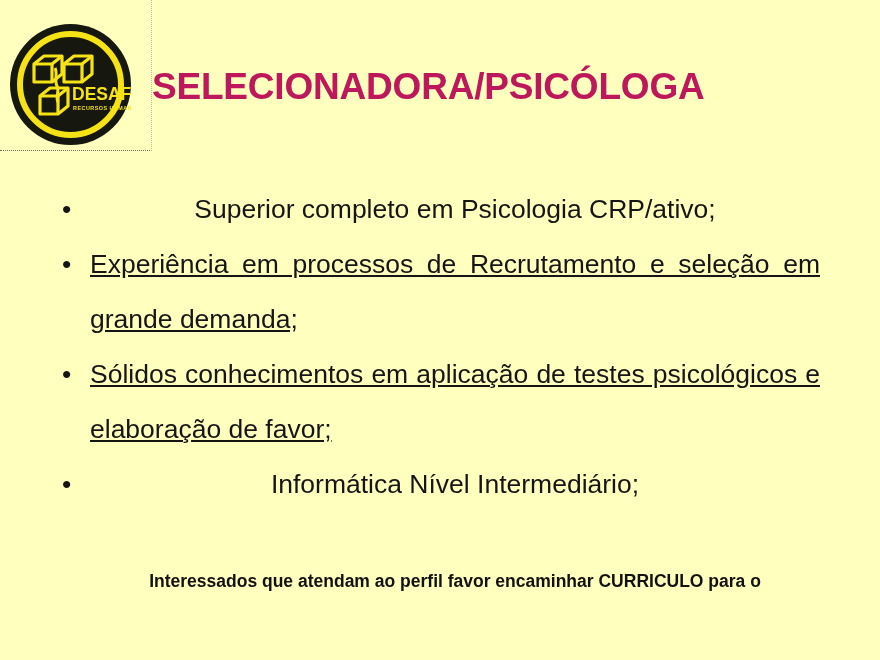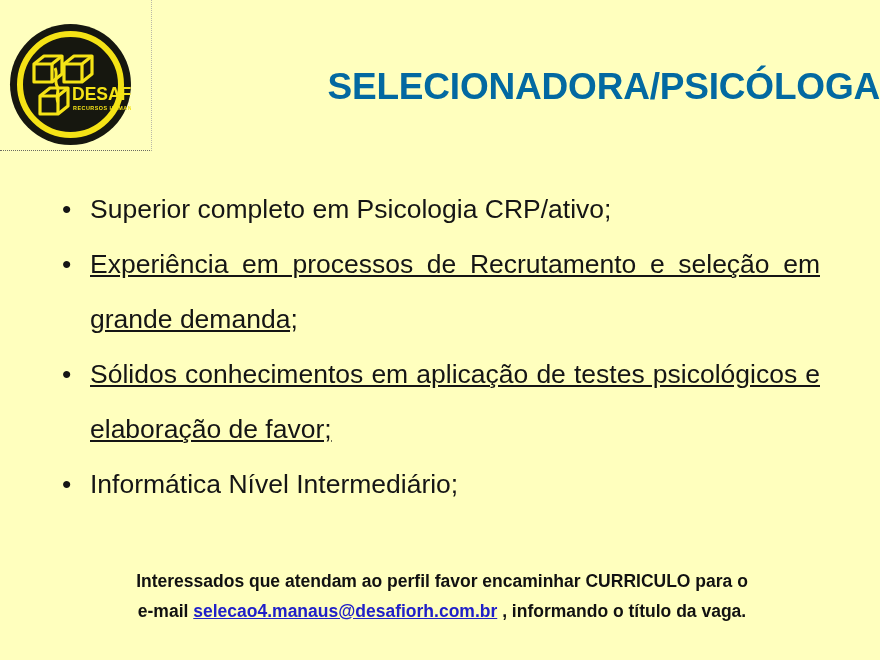--- a/index.html
+++ b/index.html
@@ -65,24 +65,24 @@
     height: 121px;
   }
   .logo-svg { display: block; }
 
   
   .title {
     position: absolute;
     left: 152px;
     top: 68px;
     width: 728px;
-    text-align: right;
+    text-align: left;
     font-size: 37px;
     font-weight: bold;
-    color: #0369a1;
+    color: #be185d;
     letter-spacing: -0.2px;
     line-height: 1.05;
     white-space: nowrap;
   }
 
   
   .bullets {
     position: absolute;
     left: 58px;
     top: 182px;
@@ -108,27 +108,27 @@
   }
   .bullet-item .btext {
     display: block;
   }
   .bullet-item.justified .btext {
     text-align: justify;
     text-align-last: left;
     text-decoration: underline;
   }
   .bullet-item.single .btext {
-    text-align: left;
+    text-align: center;
   }
 
   
   .footer {
     position: absolute;
-    left: 52px;
+    left: 65px;
     top: 566px;
     width: 780px;
     text-align: center;
     font-size: 17.5px;
     font-weight: bold;
     color: #111111;
     line-height: 30px;
   }
   .footer-line { display: block; white-space: nowrap; }
   .email-link {
@@ -193,16 +193,15 @@
 
     <div class="bullet-item single">
       <span class="dot">•</span>
       <span class="btext">Informática Nível Intermediário;</span>
     </div>
 
   </div>
 
   <div class="footer">
     <span class="footer-line">Interessados que atendam ao perfil favor encaminhar  CURRICULO para o</span>
-    <span class="footer-line"><span>e-mail </span><a class="email-link" href="#">selecao4.manaus@desafiorh.com.br</a><span> , informando o título da vaga.</span></span>
   </div>
 
 </div>
 
 </body></html>

